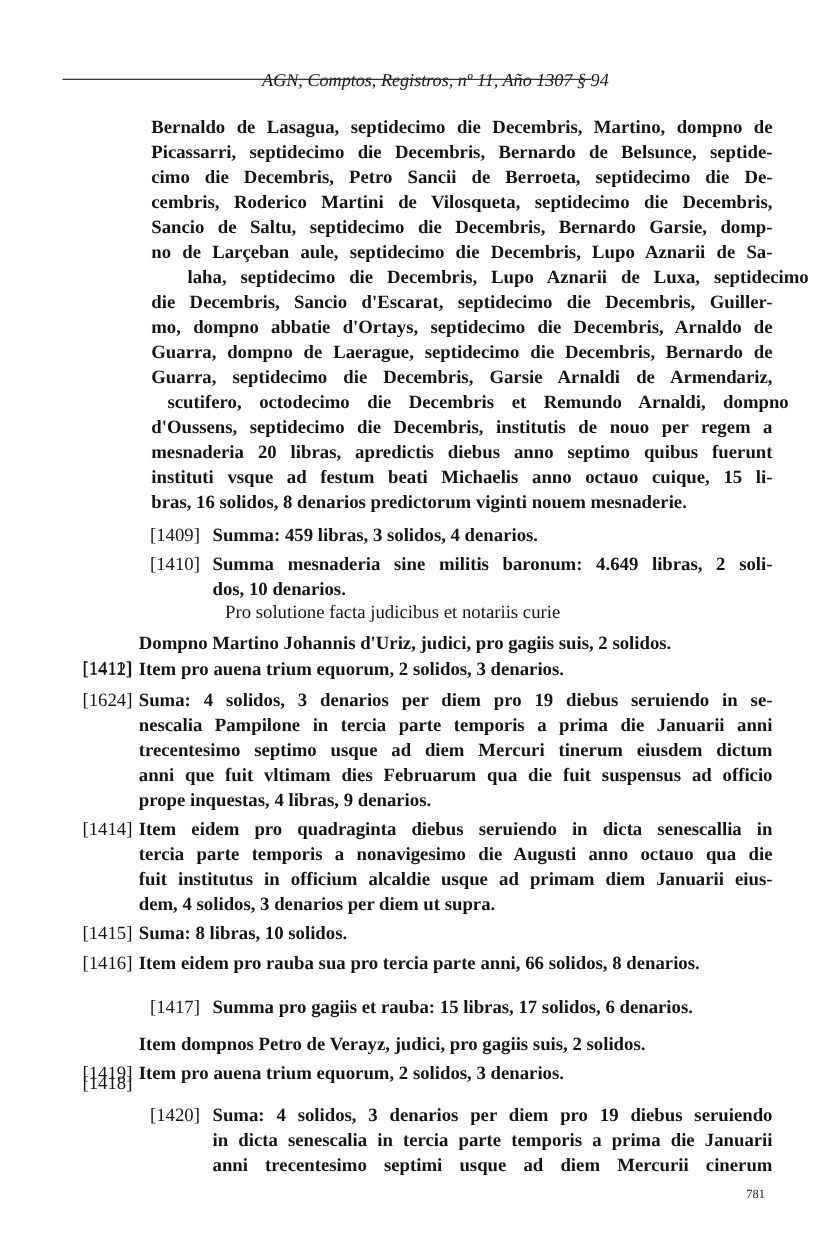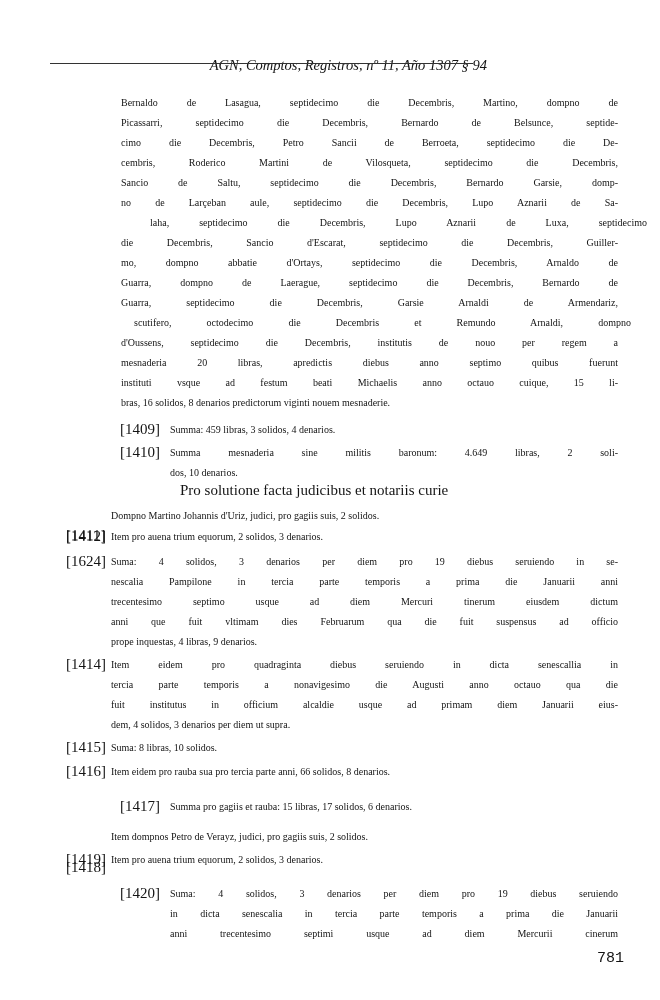--- a/index.html
+++ b/index.html
@@ -1,25 +1,25 @@
 <!DOCTYPE html>
 <html><head>
 <meta charset="utf-8">
 <style>
   html, body { margin: 0; padding: 0; background: #ffffff; }
   body { width: 660px; height: 1000px; position: relative; overflow: hidden;
          font-family: "Liberation Serif", "DejaVu Serif", serif; color: #141414; }
   .header { position: absolute; left: 64px; top: 36px; width: 423px; height: 22px; margin-top: 21px; }
   .header-text { position: absolute; right: 0; top: 0; font-style: italic; font-size: 14.5px; white-space: nowrap; }
   .header-rule { position: absolute; left: 50px; top: 63px; width: 423px; height: 0; border-top: 1.5px solid #333; }
-  .line { position: absolute; font-size: 10px; line-height: 19px; white-space: nowrap; }
+  .line { position: absolute; font-size: 15px; line-height: 19px; white-space: nowrap; font-weight: bold; }
   .just { text-align: justify; text-align-last: justify; }
   .num { position: absolute; font-size: 15px; line-height: 19px; white-space: nowrap; }
   .heading { position: absolute; font-size: 15px; white-space: nowrap; }
-  .pagenum { position: absolute; font-size: 15px; white-space: nowrap; font-family: Liberation Mono, monospace; }
+  .pagenum { position: absolute; font-size: 10px; white-space: nowrap; }
 </style>
 </head>
 <body>
 
 <div class="header">
   <span class="header-text">AGN, Comptos, Registros, nº 11, Año 1307 § 94</span>
 </div>
 <div class="header-rule"></div>
 
 <div>

